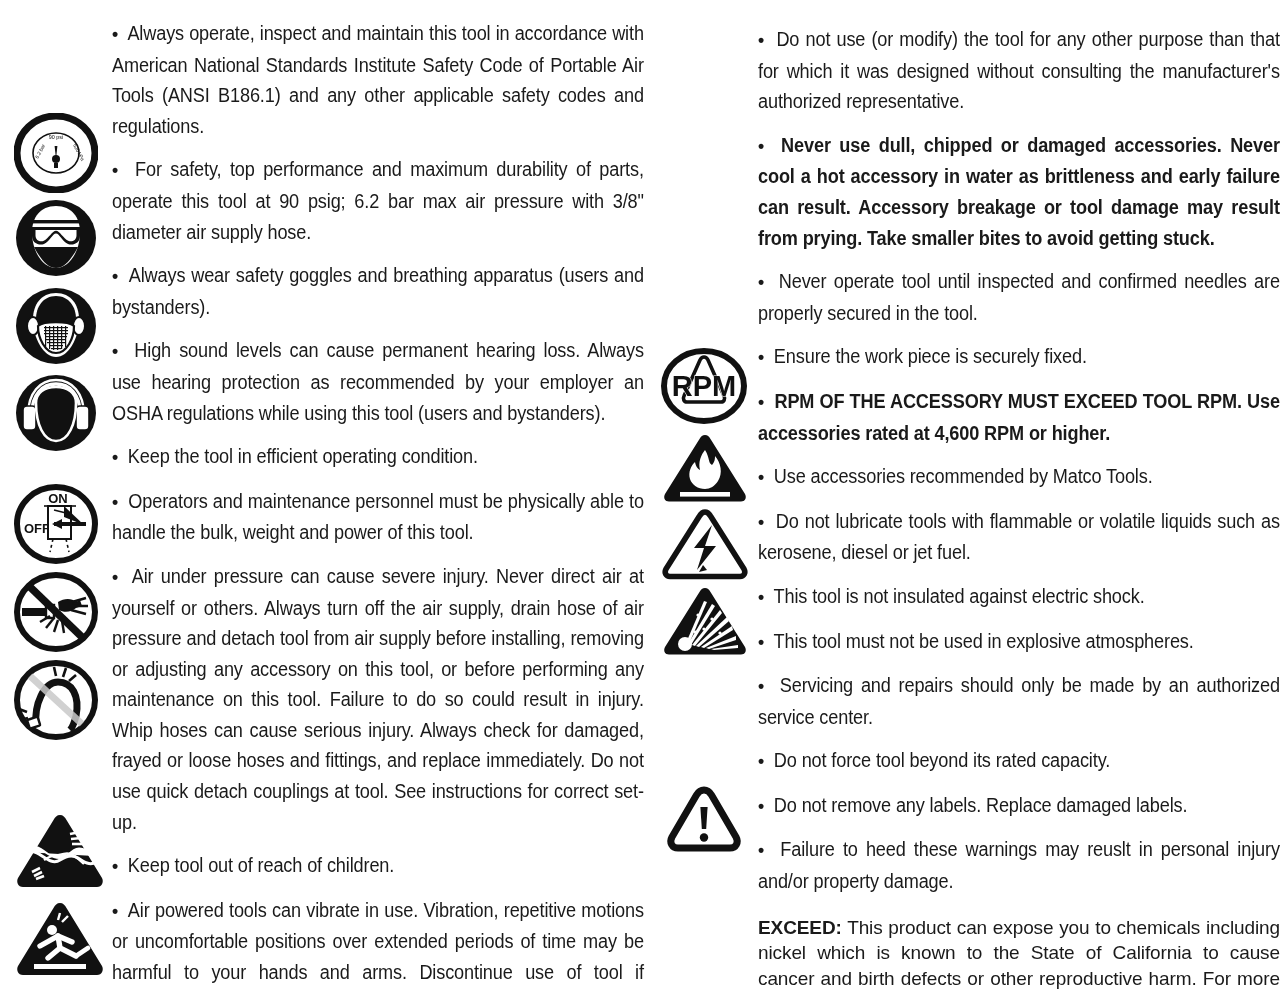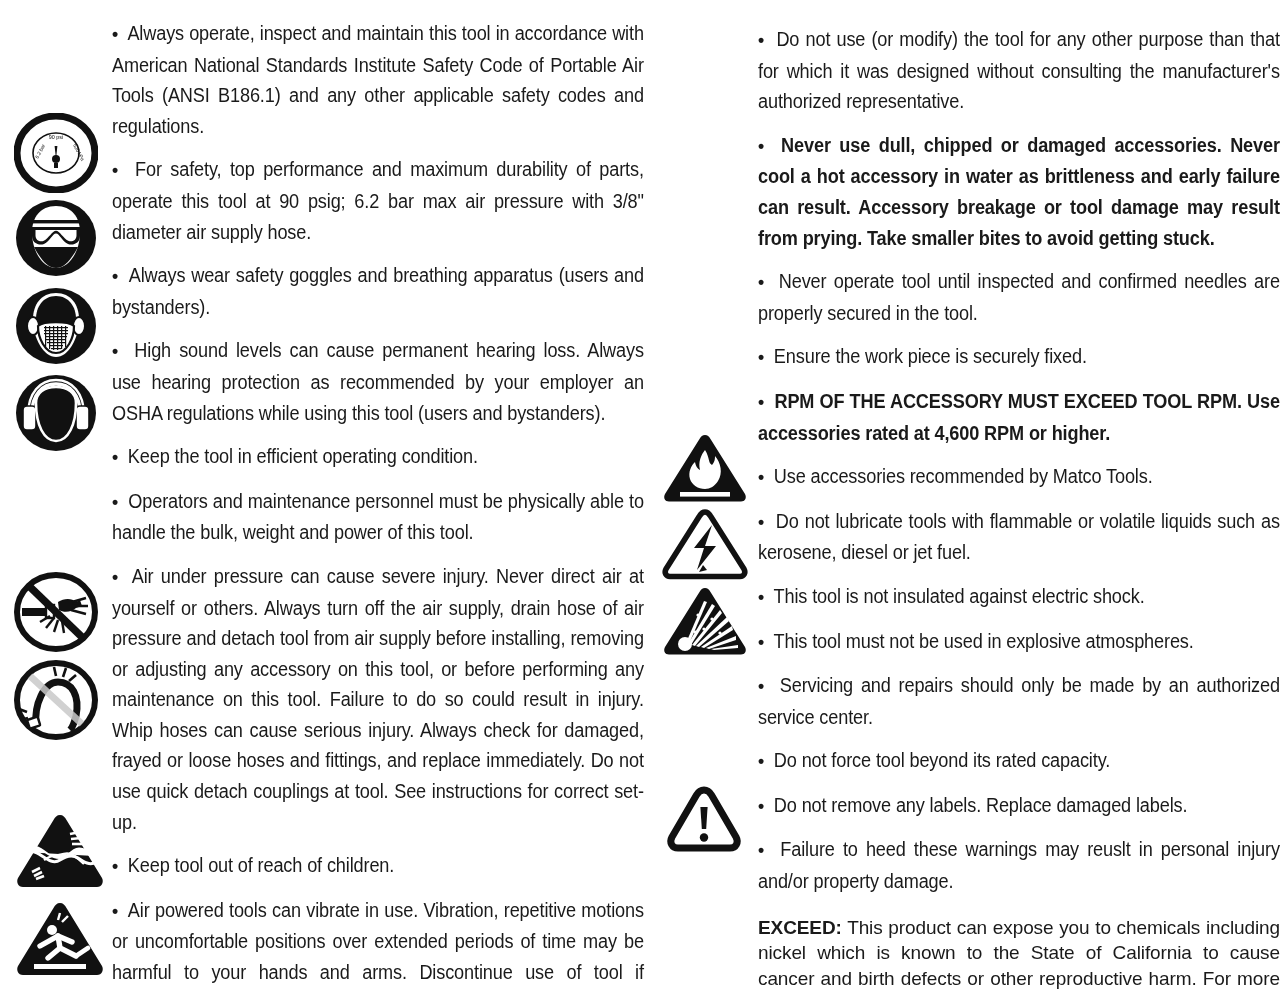--- a/index.html
+++ b/index.html
@@ -158,20 +158,37 @@
         <svg width="84" height="80" viewBox="0 0 84 80">
           <ellipse cx="42" cy="40" rx="40" ry="38" fill="#111"></ellipse>
           <path d="M18 40 C18 22 28 11 42 11 C56 11 66 22 66 40" fill="none" stroke="#fff" stroke-width="3.4"></path>
           <path d="M14 42 C14 20 26 7 42 7 C58 7 70 20 70 42" fill="none" stroke="#fff" stroke-width="2.4"></path>
           <rect x="9" y="33" width="13" height="24" rx="4" fill="#fff" stroke="#111" stroke-width="1.6"></rect>
           <rect x="62" y="33" width="13" height="24" rx="4" fill="#fff" stroke="#111" stroke-width="1.6"></rect>
           <path d="M22 30 C22 20 30 14 42 14 C54 14 62 20 62 30 C62 52 54 68 42 68 C30 68 22 52 22 30 Z" fill="#111" stroke="#fff" stroke-width="2.6"></path>
         </svg>
       </div>
 
+      <div class="icon" style="top:484px;">
+        <svg width="84" height="80" viewBox="0 0 84 80">
+          <ellipse cx="42" cy="40" rx="39" ry="37" fill="#fff" stroke="#111" stroke-width="6"></ellipse>
+          <text x="44" y="19" text-anchor="middle" font-family="'Liberation Sans',sans-serif" font-size="13" font-weight="bold" fill="#111">ON</text>
+          <text x="23" y="49" text-anchor="middle" font-family="'Liberation Sans',sans-serif" font-size="13" font-weight="bold" fill="#111">OFF</text>
+          <rect x="34" y="22" width="23" height="33" fill="#fff" stroke="#111" stroke-width="2"></rect>
+          <path d="M72 40 L40 40" stroke="#111" stroke-width="4"></path>
+          <path d="M38 40 L48 35 L48 45 Z" fill="#111"></path>
+          <path d="M70 41 L50 22 L50 33 Z" fill="#111"></path>
+          <path d="M40 26 L56 30" stroke="#111" stroke-width="1.6"></path>
+          <g stroke="#111" stroke-width="1.6" fill="none" stroke-dasharray="3 3">
+            <path d="M39 55 L36 68"></path>
+              <path d="M52 55 L55 68"></path>
+          </g>
+          <path d="M30 22 L62 22" stroke="#111" stroke-width="1.6"></path>
+        </svg>
+      </div>
 
       <div class="icon" style="top:572px;">
         <svg width="84" height="80" viewBox="0 0 84 80">
           <ellipse cx="42" cy="40" rx="39" ry="37" fill="#fff" stroke="#111" stroke-width="6"></ellipse>
           <rect x="8" y="36" width="26" height="8" fill="#111"></rect>
           <rect x="32" y="33" width="8" height="13" fill="#fff" stroke="#111" stroke-width="2.4"></rect>
           <g fill="#111">
             <path d="M44 30 C50 26 58 26 62 30 L66 28 L68 34 L62 36 C58 40 50 41 45 38 Z"></path>
             <path d="M58 30 L72 26 M58 34 L74 34 M57 38 L72 42" stroke="#111" stroke-width="2.6"></path>
           </g>
@@ -248,20 +265,27 @@
       <p class="para"><span class="bullet">•</span>&nbsp; <span>Keep tool out of reach of children.</span></p>
       <p class="para"><span class="bullet">•</span>&nbsp; <span>Air powered tools can vibrate in use. Vibration, repetitive motions or uncomfortable positions over extended periods of time may be harmful to your hands and arms. Discontinue use of tool if discomfort, tingling feeling or pain occurs. Seek medical advice before resuming use.</span></p>
 
     </div>
   </div>
 
   <div class="column col-right">
 
     <div class="icon-rail">
 
+      <div class="icon" style="top:348px;">
+        <svg width="88" height="76" viewBox="0 0 88 76">
+          <ellipse cx="44" cy="38" rx="40" ry="35" fill="#fff" stroke="#111" stroke-width="6"></ellipse>
+          <path d="M44 9 C46 9 47 10 48 12 L64 48 C65.5 51 64 54 61 54 L27 54 C24 54 22.5 51 24 48 L40 12 C41 10 42 9 44 9 Z" fill="none" stroke="#111" stroke-width="3.6"></path>
+          <text x="44" y="48" text-anchor="middle" font-family="'Liberation Sans',sans-serif" font-size="29" font-weight="bold" fill="#111" stroke="#fff" stroke-width="1.1" paint-order="stroke">RPM</text>
+        </svg>
+      </div>
 
       <div class="icon" style="top:432px;">
         <svg width="90" height="72" viewBox="0 0 90 72">
           <path d="M45 3 C47.5 3 49 4.5 50.5 7 L85 62 C87 66 85 69.5 81 69.5 L9 69.5 C5 69.5 3 66 5 62 L39.5 7 C41 4.5 42.5 3 45 3 Z" fill="#111"></path>
           <path d="M45 18 C50 26 48 31 52 33 C55 30 55 26 55 24 C61 31 63 41 58 49 C55 54 50 57 45 57 C38 57 32 53 30 47 C28 40 31 34 35 30 C36 35 38 37 40 38 C38 30 41 23 45 18 Z" fill="#fff"></path>
           <rect x="20" y="60" width="50" height="4.6" fill="#fff"></rect>
         </svg>
       </div>
 
       <div class="icon" style="top:508px;">

